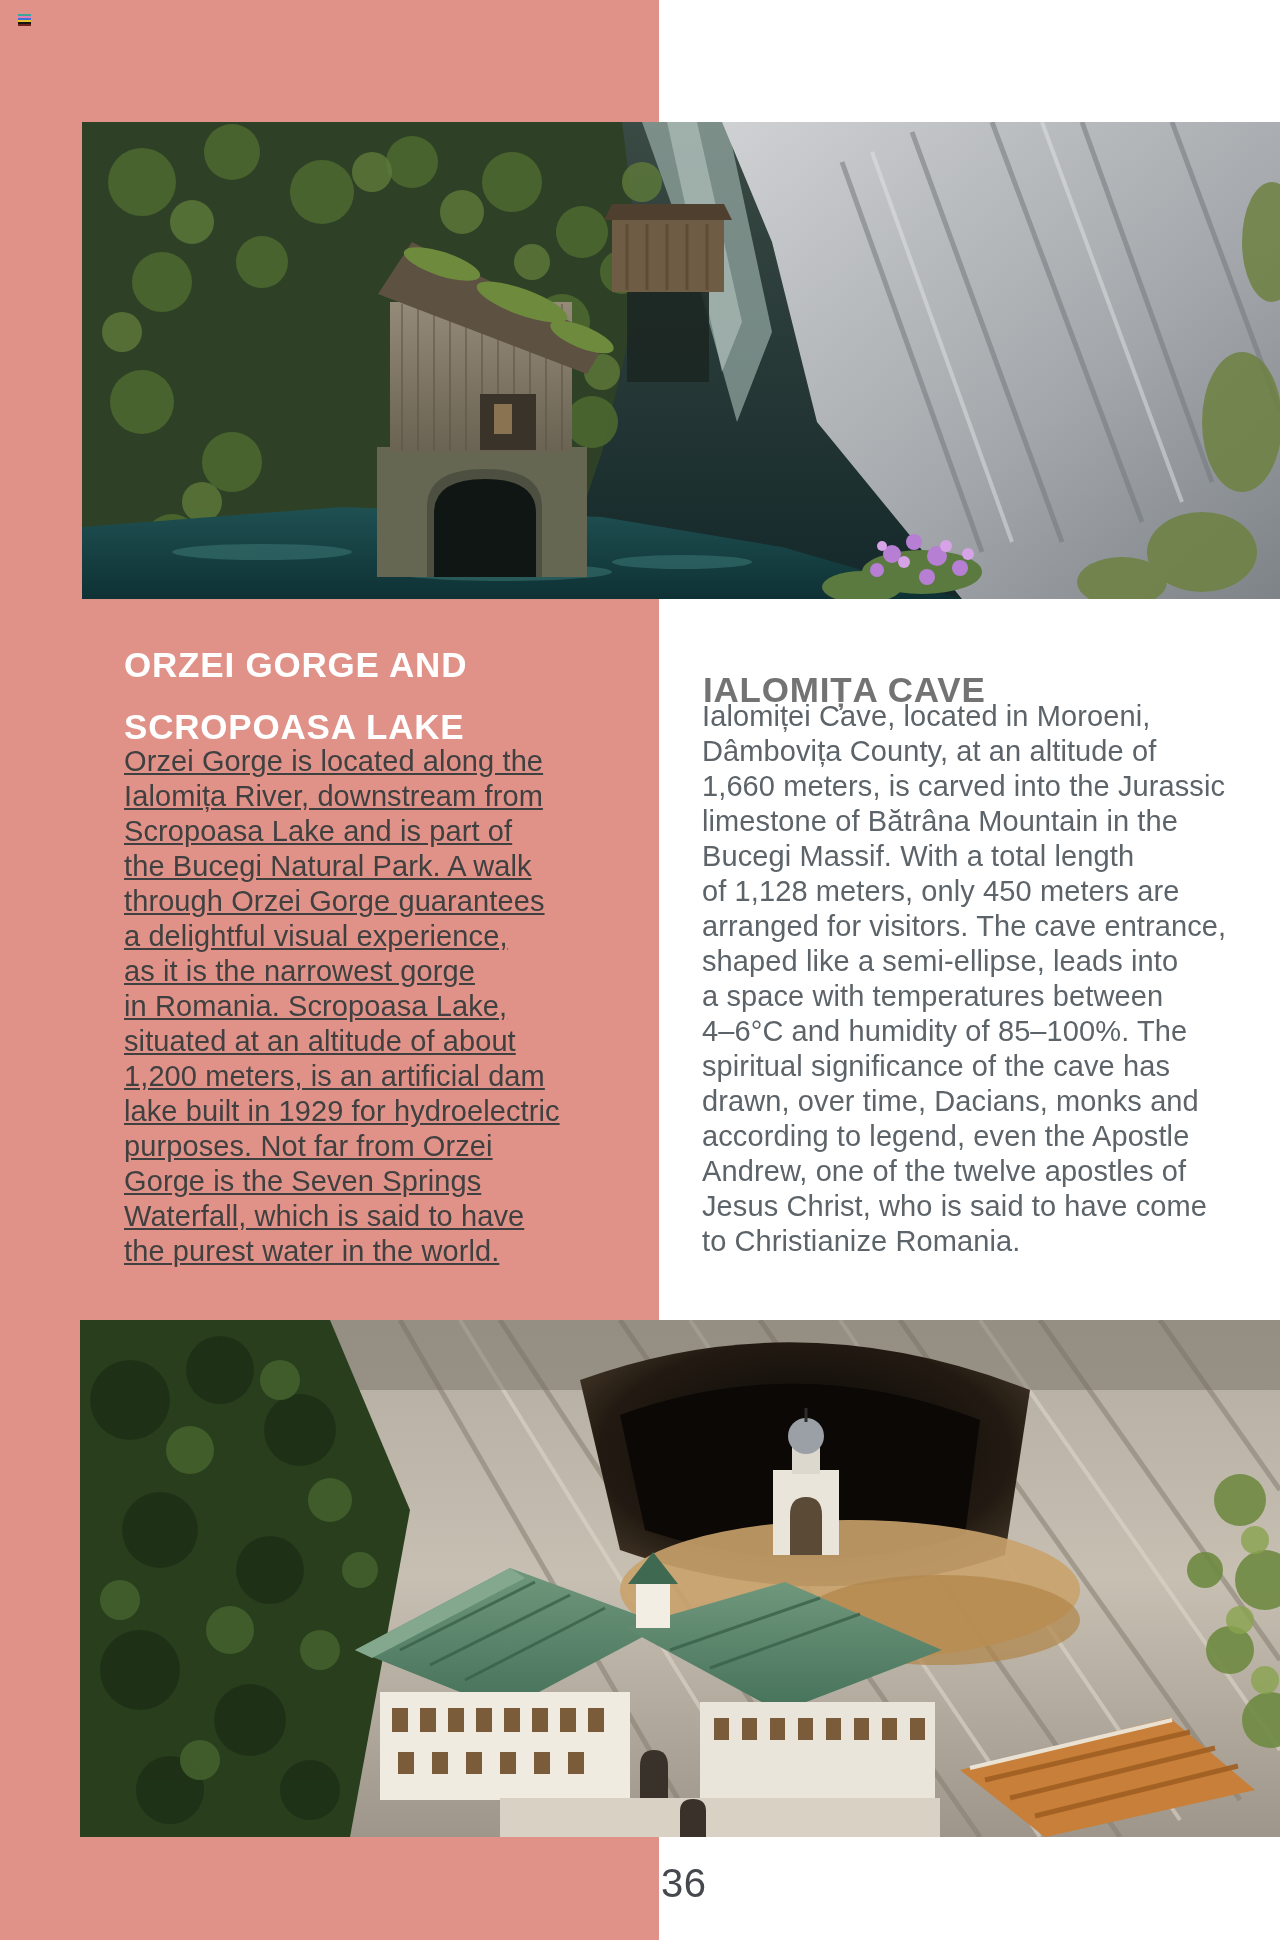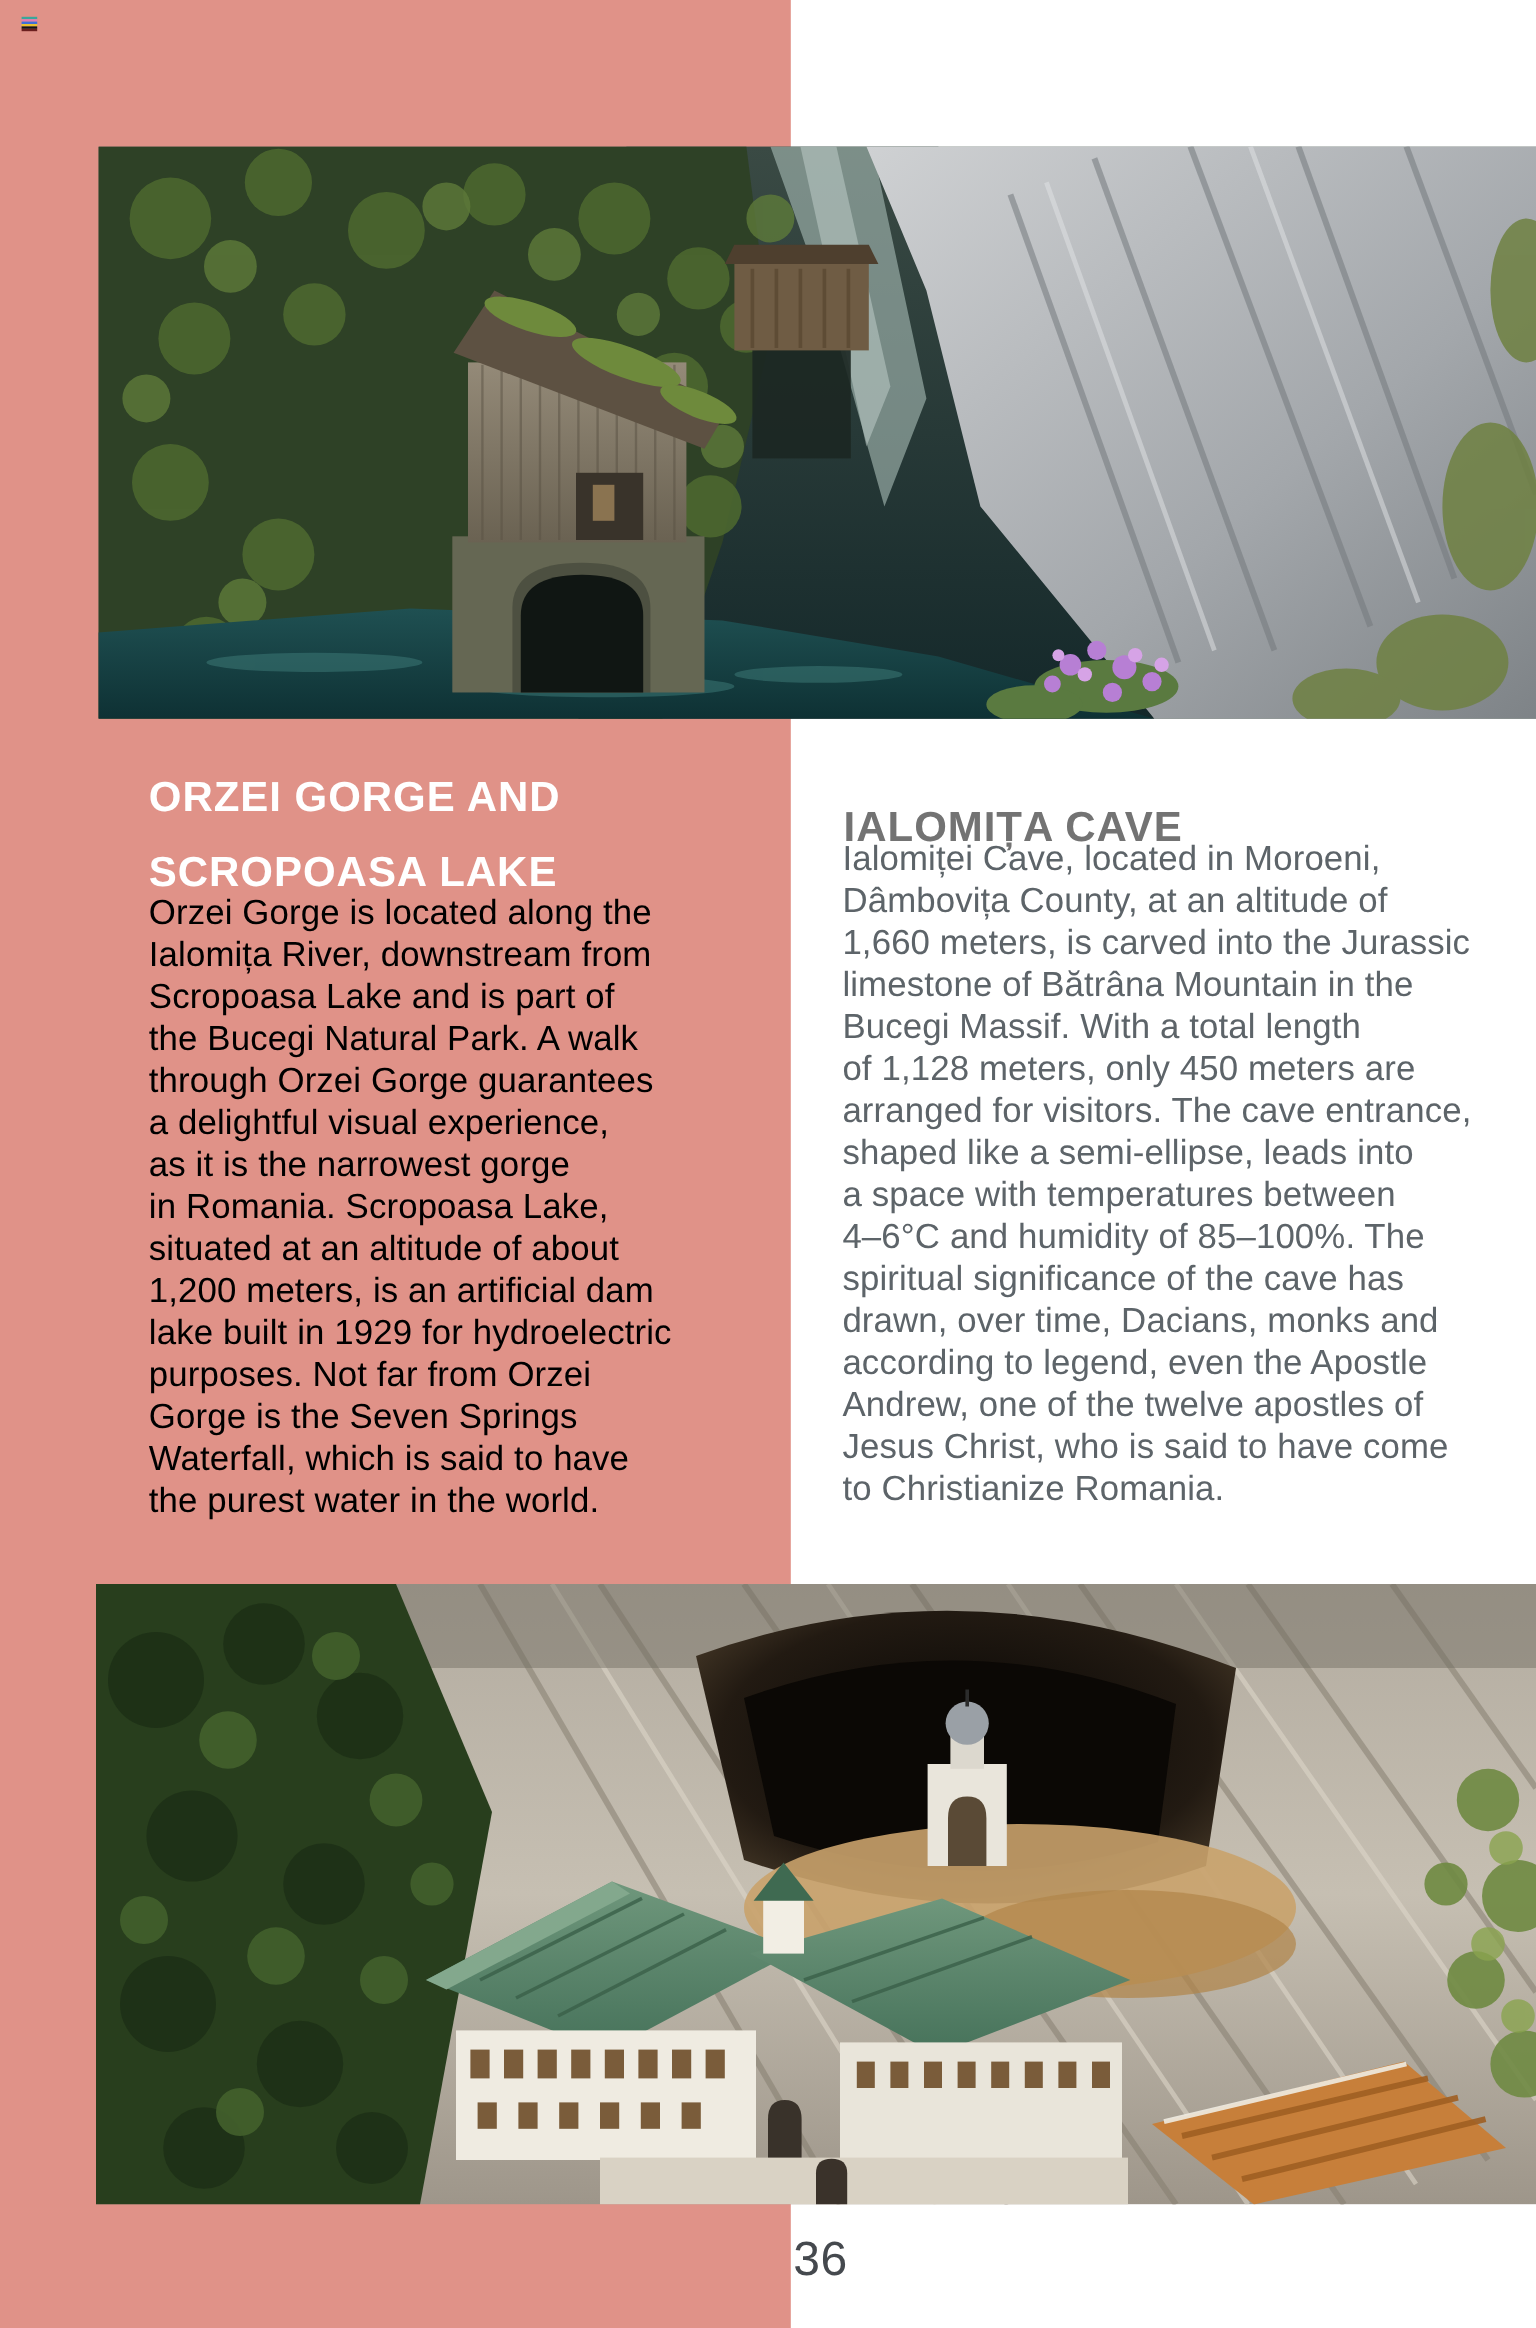--- a/index.html
+++ b/index.html
@@ -42,21 +42,22 @@
   }
   .bodytext{
     position:absolute;
     font-size:29px;
     line-height:35px;
     white-space:pre-line;
     letter-spacing:0.1px;
   }
   .body-left{
     left:124px;top:744px;width:530px;
-    color:#000000;
+    color:#404040;
+    text-decoration:underline;
   }
   .body-right{
     left:702px;top:699px;width:585px;
     color:#5d6469;
   }
   .page-number{
     position:absolute;left:661px;top:1861px;
     font-size:40px;color:#45494e;letter-spacing:0.5px;
   }
 </style>

